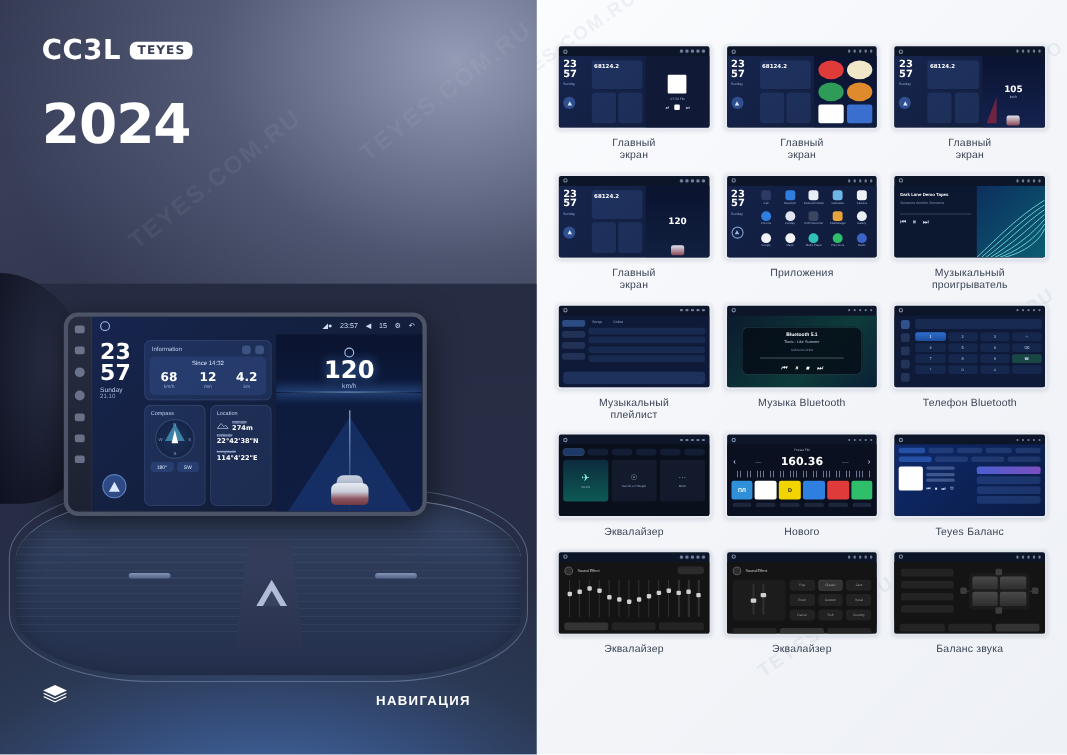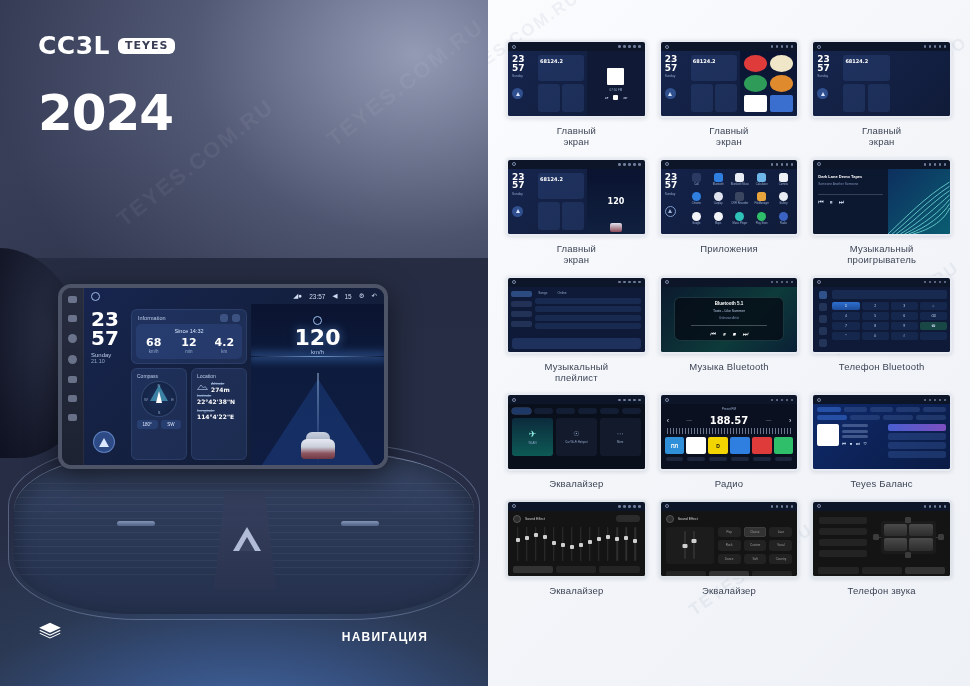--- a/index.html
+++ b/index.html
@@ -701,20 +701,26 @@
                     <div>68</div>
                     <div>12</div>
                     <div>4.2</div>
                   </div>
                 </div>
               <div class="mh-srow">
                   <div></div>
                   <div></div>
                 </div>
             </div>
+            <div class="mh-right" style="background:linear-gradient(180deg,#0a1330,#14224f);display:flex;flex-direction:column;align-items:center;justify-content:center;">
+              <span style="color:#fff;font-size:8px;font-weight:700;font-family:'DejaVu Sans',sans-serif;">105</span>
+              <span style="color:#a9c2e8;font-size:3px;">km/h</span>
+              <span style="position:absolute;bottom:2px;left:50%;transform:translateX(-50%);width:12px;height:9px;background:linear-gradient(180deg,#dfe3ee,#8d4a58);border-radius:2px;"></span>
+              <span style="position:absolute;left:4px;bottom:4px;width:0;height:0;border-left:9px solid transparent;border-bottom:24px solid rgba(190,40,60,0.55);"></span>
+            </div>
           </div>
         </div>
         <div class="cap" style="white-space: pre-line;">Главный
 экран</div>
       </div>
 
       <div class="cell">
         <div class="thumb">
           <div class="tsb">
               <span class="hm"></span>
@@ -1054,21 +1060,21 @@
                 <i class="dot"></i>
                 <i class="dot"></i>
                 <i class="dot"></i>
               </span>
             </div>
           <div class="tbody mini-radio">
             <div style="text-align:center;color:#9db3d6;font-size:3px;padding-top:3px;">Preset FM</div>
             <div class="rd-top">
               <span style="font-size:7px;color:#dce8fb;">‹</span>
               <span style="color:#8fa6c8;font-size:4px;">──</span>
-              <span class="rd-freq">188.57</span>
+              <span class="rd-freq">160.36</span>
               <span style="color:#8fa6c8;font-size:4px;">──</span>
               <span style="font-size:7px;color:#dce8fb;">›</span>
             </div>
             <div class="rd-scale"></div>
             <div class="rd-tiles">
               <span class="rd-tile" style="background:#2f8fd8;">ПЛ</span>
               <span class="rd-tile" style="background:#ffffff;color:#222;"></span>
               <span class="rd-tile" style="background:#f2d400;color:#111;">D</span>
               <span class="rd-tile" style="background:#2f7fe0;"></span>
               <span class="rd-tile" style="background:#e03b3b;"></span>
@@ -1077,21 +1083,21 @@
             <div class="rd-bar">
                 <i></i>
                 <i></i>
                 <i></i>
                 <i></i>
                 <i></i>
                 <i></i>
               </div>
           </div>
         </div>
-        <div class="cap">Радио</div>
+        <div class="cap">Нового</div>
       </div>
 
       <div class="cell">
         <div class="thumb">
           <div class="tsb">
               <span class="hm"></span>
               <span class="dots">
                 <i class="dot"></i>
                 <i class="dot"></i>
                 <i class="dot"></i>
@@ -1307,18 +1313,18 @@
                 <i class="bl-btn" style="right:0;top:50%;transform:translateY(-50%);"></i>
               </div>
             </div>
             <div class="eq-foot">
                 <i></i>
                 <i></i>
                 <i class="on"></i>
               </div>
           </div>
         </div>
-        <div class="cap">Телефон звука</div>
+        <div class="cap">Баланс звука</div>
       </div>
 
     </div>
   </div>
 </div>
 
 </body></html>

